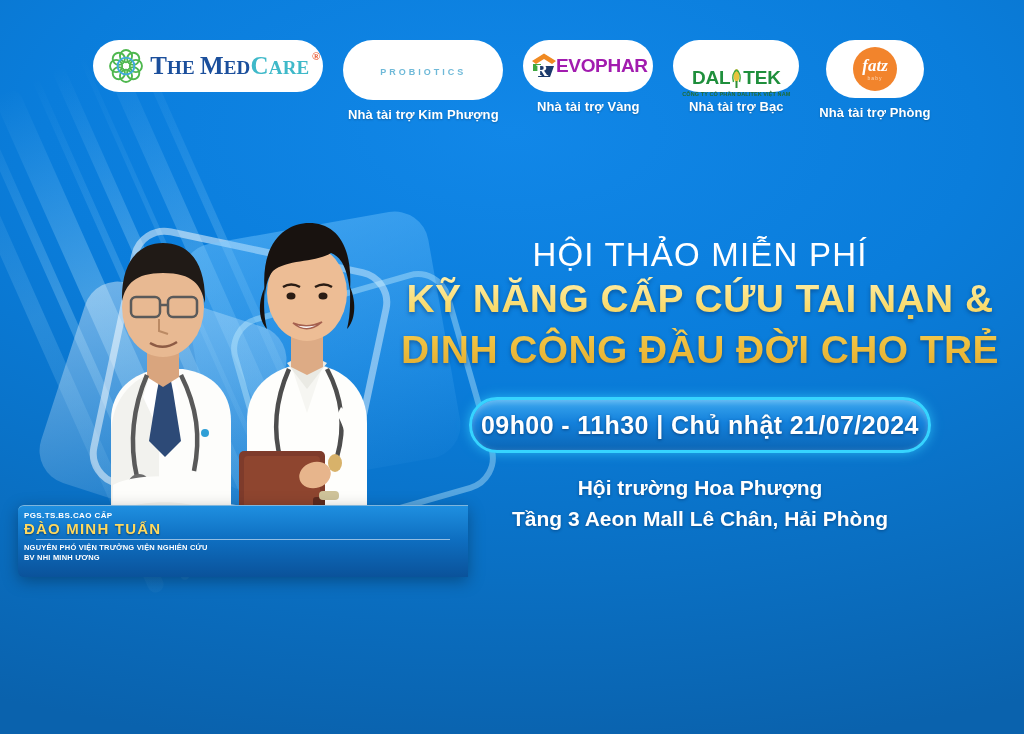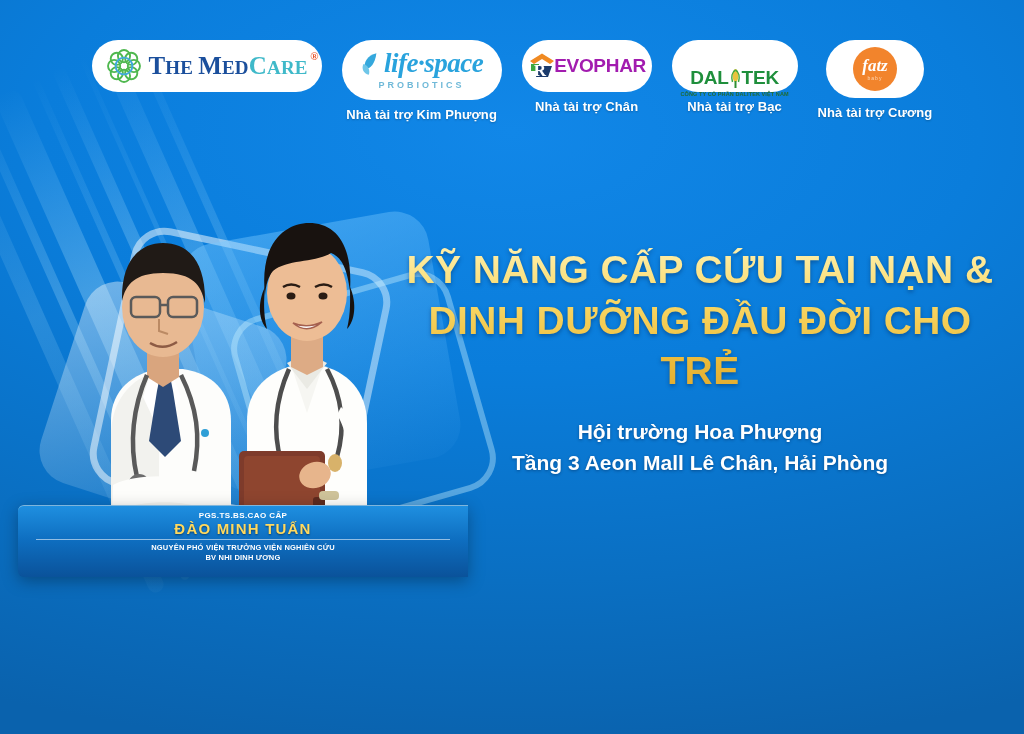--- a/index.html
+++ b/index.html
@@ -81,34 +81,34 @@
   .fz-sub{font-size:5px;color:#ffd9b8;letter-spacing:1px;margin-top:1px;}
 
   
   .docs{position:absolute;left:55px;top:175px;width:380px;height:400px;}
   .doc{position:absolute;bottom:0;}
 
   
   .plates{position:absolute;left:18px;top:505px;width:450px;height:72px;
      display:flex;gap:2px;
      filter:drop-shadow(0 4px 8px rgba(0,0,0,.30));}
-  .plate{flex:1;position:relative;padding:5px 6px 6px;text-align:center;
+  .plate{flex:1;position:relative;padding:5px 6px 6px;
      background:linear-gradient(180deg,#1f8fe0 0%,#0e6ec0 48%,#0a529a 100%);
      border-top:1px solid rgba(190,235,255,.65);}
   .plate.left{border-radius:6px 0 0 6px;}
   .pl-pre{font-size:8px;font-weight:bold;color:#ffffff;letter-spacing:.4px;}
   .pl-name{font-size:15px;font-weight:bold;color:#ffd95e;letter-spacing:1.2px;
      line-height:1.15;text-shadow:0 1px 2px rgba(0,0,0,.45);}
   .pl-rule{height:1px;background:rgba(255,255,255,.55);margin:2px 12px 3px;}
   .pl-role{font-size:7.5px;font-weight:bold;color:#ffffff;line-height:1.35;letter-spacing:.2px;}
 
   
   .right{position:absolute;left:400px;top:236px;width:600px;text-align:center;}
   .kicker{font-size:33px;color:#ffffff;font-weight:normal;letter-spacing:1.2px;line-height:1.15;}
-  .headline{margin-top:9px;font-size:39px;font-weight:bold;letter-spacing:.4px;line-height:1.30;
+  .headline{font-size:39px;font-weight:bold;letter-spacing:.4px;line-height:1.30;
     background:linear-gradient(180deg,#fff0ae 0%,#f9da6b 34%,#efc040 68%,#e0a92c 100%);
     -webkit-background-clip:text;background-clip:text;color:transparent;
     filter:drop-shadow(0 2px 2px rgba(0,40,90,.45));}
 
   .badge{margin:22px auto 0;width:456px;height:50px;border-radius:999px;
     display:flex;align-items:center;justify-content:center;
     background:linear-gradient(180deg,#3aa7ef 0%,#1380db 45%,#0b66b6 100%);
     border:3px solid #36d4ff;
     box-shadow:0 0 12px rgba(54,212,255,.65), inset 0 2px 6px rgba(255,255,255,.30);}
   .badge span{font-size:25px;font-weight:bold;color:#ffffff;letter-spacing:.4px;
@@ -185,44 +185,37 @@
           <circle cx="50" cy="50" r="22" fill="none" stroke="#3fa9dd" stroke-width="5"></circle>
         </svg>
         <div class="mc-word"><span class="mc-blue">T</span><span class="mc-blue" style="font-size:19px">HE </span><span class="mc-blue">M</span><span class="mc-blue" style="font-size:19px">ED</span><span class="mc-cyan">C</span><span class="mc-cyan" style="font-size:19px">ARE</span><span class="mc-reg">®</span></div>
       </div>
       <div class="tier"></div>
     </div>
 
     <div class="sp">
       <div class="pill life">
         <div style="display:flex;flex-direction:column;align-items:center;">
-          <div style="display:flex;align-items:center;gap:2px;">
-            <svg width="22" height="26" viewBox="0 0 40 48">
-              <path d="M30 4C14 8 6 20 9 32c8 2 18-6 21-28z" fill="#35a8dd"></path>
-              <path d="M6 24C2 32 6 42 16 44c3-9-2-18-10-20z" fill="#6fc6e8"></path>
-            </svg>
-            <span class="ls-main">life·space</span>
-          </div>
           <div class="ls-sub">PROBIOTICS</div>
         </div>
       </div>
       <div class="tier">Nhà tài trợ Kim Phượng</div>
     </div>
 
     <div class="sp">
       <div class="pill revo">
         <svg width="30" height="30" viewBox="0 0 60 60" style="margin-right:-3px">
           <path d="M30 5 L54 20 L46 26 L30 16 L14 26 L6 20 Z" fill="#f08a22"></path>
           <path d="M8 26 L24 26 L24 40 L8 40 Z" fill="#3fa83f"></path>
           <path d="M22 30 L50 30 L42 52 L18 52 Z" fill="#1b3a6b"></path>
           <text x="26" y="50" font-family="Liberation Serif, serif" font-size="34" font-weight="bold" fill="#ffffff" text-anchor="middle">R</text>
         </svg>
         <span class="rv-txt">EVOPHAR</span>
       </div>
-      <div class="tier">Nhà tài trợ Chân</div>
+      <div class="tier">Nhà tài trợ Vàng</div>
     </div>
 
     <div class="sp">
       <div class="pill dali">
         <div style="display:flex;flex-direction:column;align-items:center;margin-top:31px;">
           <div style="display:flex;align-items:center;">
             <span class="dl-txt">DAL</span>
             <svg width="13" height="22" viewBox="0 0 26 44">
               <ellipse cx="13" cy="17" rx="6" ry="13" fill="#e8c33c"></ellipse>
               <path d="M13 6 C6 10 4 20 7 30" stroke="#3fa83f" stroke-width="3" fill="none"></path>
@@ -237,21 +230,21 @@
       <div class="tier">Nhà tài trợ Bạc</div>
     </div>
 
     <div class="sp">
       <div class="pill fatz">
         <div class="fz-circle">
           <span class="fz-word">fatz</span>
           <span class="fz-sub">baby</span>
         </div>
       </div>
-      <div class="tier">Nhà tài trợ Cương</div>
+      <div class="tier">Nhà tài trợ Phòng</div>
     </div>
 
   </div>
 
   <div class="docs">
 
     <svg class="doc" style="left:0;width:215px;height:390px" viewBox="0 0 215 390">
 
       <path d="M56 390 L56 235 C56 205 78 188 104 184 L128 184 C156 188 176 206 176 236 L176 390 Z" fill="#fdfdfb"></path>
       <path d="M56 390 L56 250 C56 222 70 200 92 190 L104 200 L104 390 Z" fill="#f2f2ee"></path>
@@ -331,29 +324,33 @@
       <path d="M146 232 C166 248 172 286 166 318 L150 314 C156 284 152 254 142 240 Z" fill="#fefefc"></path>
     </svg>
   </div>
 
   <div class="plates">
     <div class="plate left">
       <div class="pl-pre">PGS.TS.BS.CAO CẤP</div>
       <div class="pl-name">ĐÀO MINH TUẤN</div>
       <div class="pl-rule"></div>
       <div class="pl-role">NGUYÊN PHÓ VIỆN TRƯỞNG VIỆN NGHIÊN CỨU</div>
-      <div class="pl-role">BV NHI DINH ƯƠNG</div>
+      <div class="pl-role">BV NHI MINH ƯƠNG</div>
     </div>
 
   </div>
 
   <div class="right">
+    <div class="kicker">HỘI THẢO MIỄN PHÍ</div>
     <div class="headline">
       <div>KỸ NĂNG CẤP CỨU TAI NẠN &amp;</div>
-      <div>DINH DƯỠNG ĐẦU ĐỜI CHO TRẺ</div>
+      <div>DINH CÔNG ĐẦU ĐỜI CHO TRẺ</div>
+    </div>
+    <div class="badge">
+      <span>09h00 - 11h30 | Chủ nhật 21/07/2024</span>
     </div>
     <div class="venue">
       <div>Hội trường Hoa Phượng</div>
       <div>Tầng 3 Aeon Mall Lê Chân, Hải Phòng</div>
     </div>
   </div>
 
 </div>
 
 </body></html>

